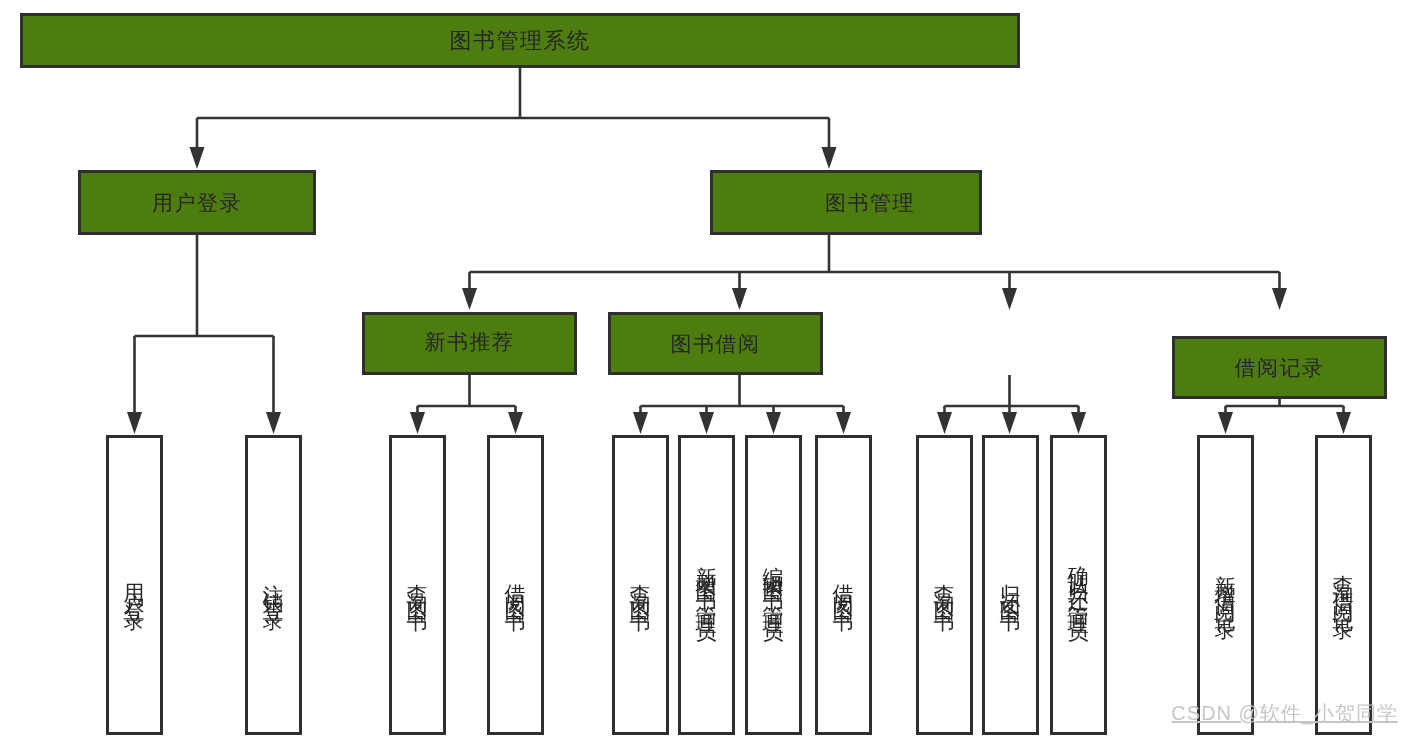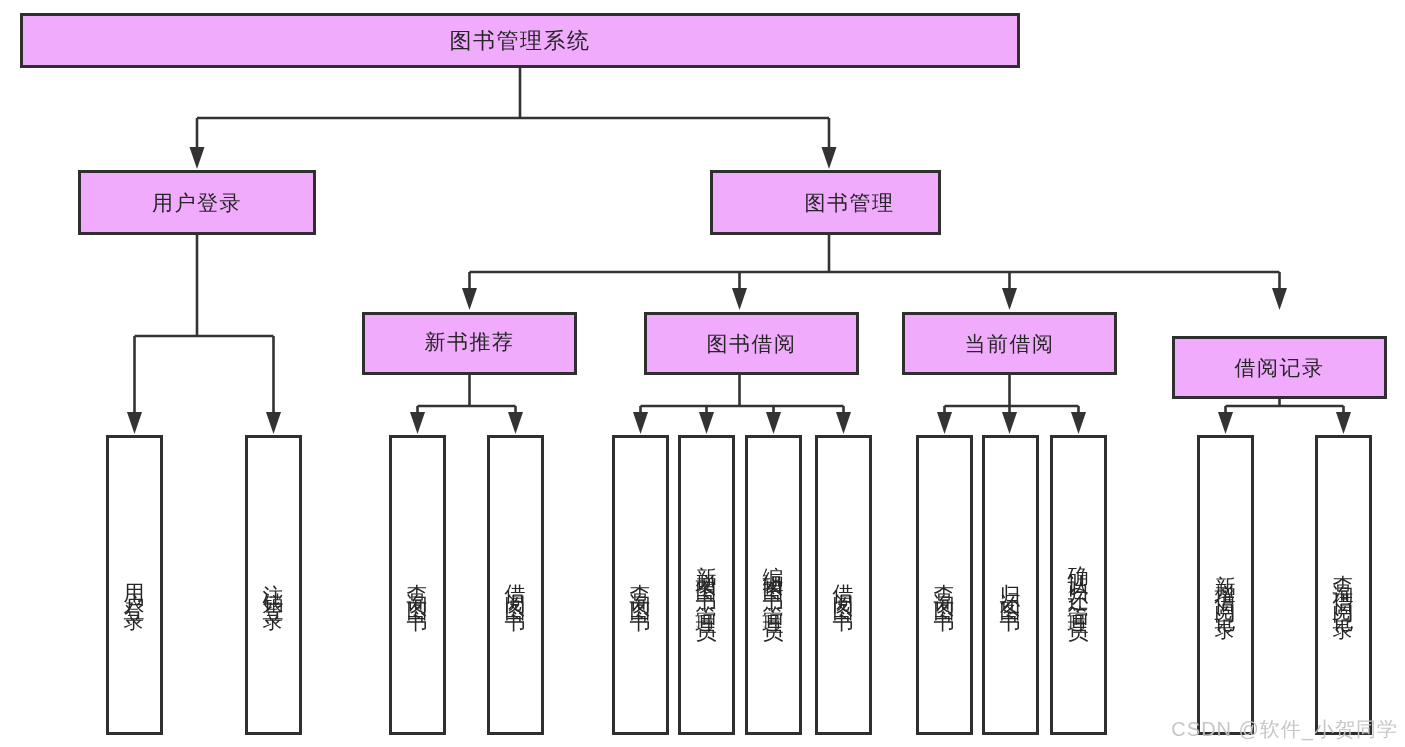--- a/index.html
+++ b/index.html
@@ -4,37 +4,38 @@
 <style>
   html,body{margin:0;padding:0;background:#ffffff;}
   .canvas{
     position:relative;width:1405px;height:747px;background:#ffffff;overflow:hidden;
     font-family:"Liberation Sans",sans-serif;
   }
   .connectors{position:absolute;left:0;top:0;width:1405px;height:747px;}
   .connectors path{fill:none;stroke:#333333;stroke-width:2.6;}
   .connectors polygon{fill:#333333;stroke:none;}
   .node{
-    position:absolute;box-sizing:border-box;background:#f0abfc;
+    position:absolute;box-sizing:border-box;background:#4d7c0f;
     border:3px solid #2f2f2f;color:#262626;
     display:flex;align-items:center;justify-content:center;
     font-size:21px;letter-spacing:1.5px;line-height:1;z-index:2;
   }
   .vnode{
     position:absolute;box-sizing:border-box;background:#ffffff;
     border:3px solid #2f2f2f;color:#262626;
     top:435px;width:57px;height:300px;
     writing-mode:vertical-rl;text-orientation:mixed;
     display:flex;align-items:center;justify-content:center;
     font-size:21px;letter-spacing:9px;line-height:1;z-index:2;
   }
   .watermark{
-    position:absolute;right:7px;bottom:4px;z-index:5;
+    position:absolute;right:7px;bottom:20px;z-index:5;
     font-size:20px;color:rgba(195,195,195,0.95);letter-spacing:1px;
     white-space:nowrap;
+    text-decoration:underline;
   }
 </style>
 </head>
 <body>
 
 <div class="canvas">
 
   <svg class="connectors" viewBox="0 0 1405 747" xmlns="http://www.w3.org/2000/svg">
 
     <path d="M520 68 V118 M197 118 H829 M197 118 V150 M829 118 V150"></path>
@@ -67,25 +68,24 @@
     <polygon points="1071,412 1086,412 1078.5,434"></polygon>
 
     <path d="M1279.5 375 V406 M1225.5 406 H1343.5 M1225.5 406 V414 M1343.5 406 V414"></path>
     <polygon points="1218,412 1233,412 1225.5,434"></polygon>
     <polygon points="1336,412 1351,412 1343.5,434"></polygon>
   </svg>
 
   <div class="node" style="left:20px;top:13px;width:1000px;height:55px;font-size:22px;">图书管理系统</div>
 
   <div class="node" style="left:78px;top:170px;width:238px;height:65px;">用户登录</div>
-  <div class="node" style="left:710px;top:170px;width:231px;height:65px;padding-left:48px;">图书管理</div>
+  <div class="node" style="left:710px;top:170px;width:272px;height:65px;padding-left:48px;">图书管理</div>
 
   <div class="node" style="left:362px;top:312px;width:215px;height:63px;font-family:Liberation Mono, monospace;">新书推荐</div>
-  <div class="node" style="left:644px;top:312px;width:215px;height:63px;">图书借阅</div>
-  <div class="node" style="left:902px;top:312px;width:215px;height:63px;">当前借阅</div>
+  <div class="node" style="left:608px;top:312px;width:215px;height:63px;">图书借阅</div>
   <div class="node" style="left:1172px;top:312px;width:215px;height:63px;margin-top:24px;">借阅记录</div>
 
   <div class="vnode" style="left:106px;">用户登录</div>
   <div class="vnode" style="left:245px;">注销登录</div>
 
   <div class="vnode" style="left:389px;">查询图书</div>
   <div class="vnode" style="left:487px;">借阅图书</div>
 
   <div class="vnode" style="left:612px;">查询图书</div>
   <div class="vnode" style="left:678px;letter-spacing:8px;">新增图书（管理员）</div>

